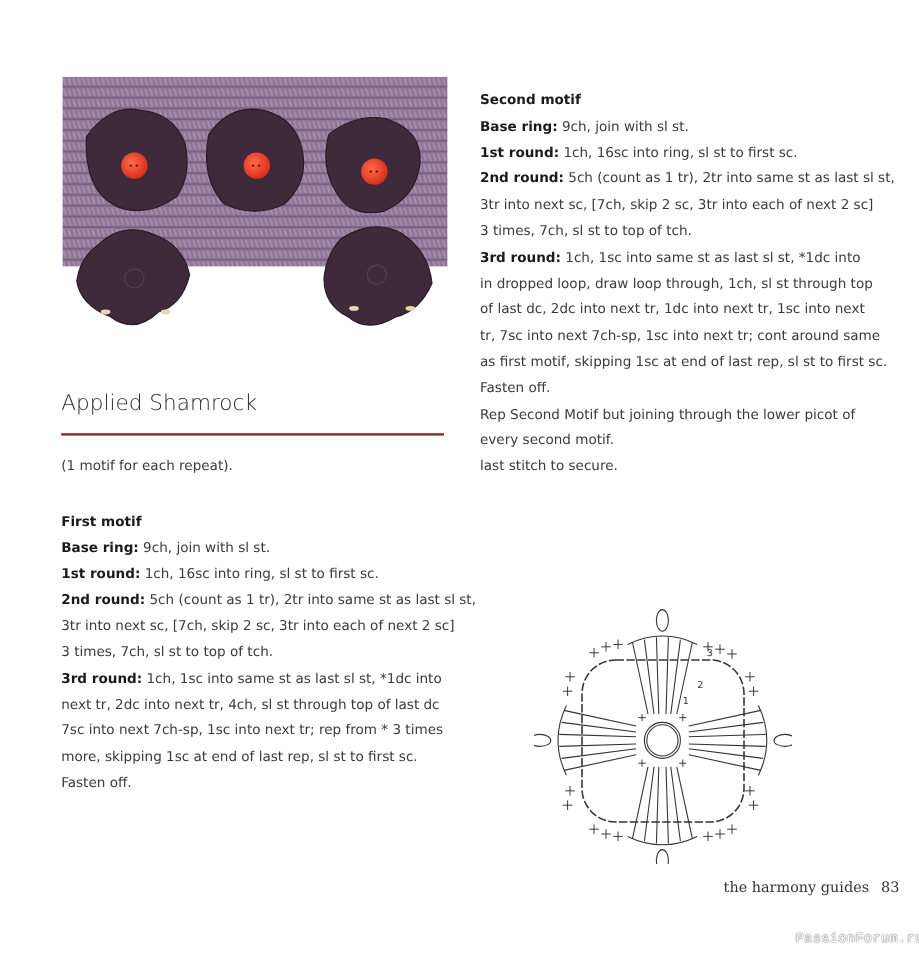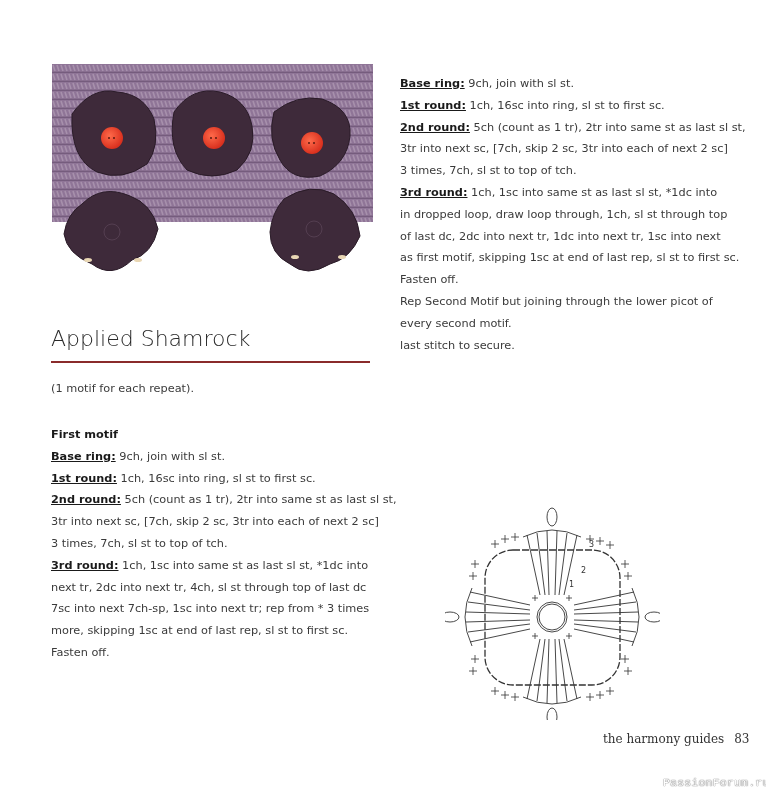--- a/index.html
+++ b/index.html
@@ -9,29 +9,29 @@
     font-family:"DejaVu Sans", sans-serif;
     color:#3a3a3a;
   }
   .photo {
     position:absolute; left:52px; top:64px; width:321px; height:220px;
   }
   .photo svg { display:block; }
   .title {
     position:absolute; left:51px; top:326px;
     font-family:"DejaVu Sans", sans-serif; font-weight:300;
-    font-size:22px; color:#2a2a2a; letter-spacing:0px; margin:0;
+    font-size:18px; color:#2a2a2a; letter-spacing:0px; margin:0;
   }
   .rule {
     position:absolute; left:51px; top:361px; width:319px; height:2px;
     background:#8a2b2b;
   }
   .col { position:absolute; font-size:11.3px; line-height:21.8px; }
   .col p { margin:0; white-space:nowrap; }
-  .col .b { font-weight:bold; color:#1a1a1a;text-decoration:underline; }
+  .col .b { font-weight:bold; color:#1a1a1a; }
   .col .h { font-weight:bold; color:#1a1a1a; }
   .intro { position:absolute; left:51px; top:379px; font-size:11.3px; line-height:20px; margin:0;text-align:right; }
   .left-col { left:51px; top:424px; }
   .right-col { left:400px; top:73px; }
   .diagram { position:absolute; left:445px; top:505px; width:215px; height:215px; }
   .footer {
     position:absolute; left:603px; top:732px;
     font-family:"DejaVu Serif", serif; font-size:12px; color:#333;
   }
   .footer .pg { margin-left:10px; }
@@ -107,28 +107,30 @@
   <p><span>3tr into next sc, [7ch, skip 2 sc, 3tr into each of next 2 sc]</span></p>
   <p><span>3 times, 7ch, sl st to top of tch.</span></p>
   <p><span class="b">3rd round:</span><span> 1ch, 1sc into same st as last sl st, *1dc into</span></p>
   <p><span>next tr, 2dc into next tr, 4ch, sl st through top of last dc</span></p>
   <p><span>7sc into next 7ch-sp, 1sc into next tr; rep from * 3 times</span></p>
   <p><span>more, skipping 1sc at end of last rep, sl st to first sc.</span></p>
   <p><span>Fasten off.</span></p>
 </div>
 
 <div class="col right-col">
+  <p class="h">Second motif</p>
   <p><span class="b">Base ring:</span><span> 9ch, join with sl st.</span></p>
   <p><span class="b">1st round:</span><span> 1ch, 16sc into ring, sl st to first sc.</span></p>
   <p><span class="b">2nd round:</span><span> 5ch (count as 1 tr), 2tr into same st as last sl st,</span></p>
   <p><span>3tr into next sc, [7ch, skip 2 sc, 3tr into each of next 2 sc]</span></p>
   <p><span>3 times, 7ch, sl st to top of tch.</span></p>
   <p><span class="b">3rd round:</span><span> 1ch, 1sc into same st as last sl st, *1dc into</span></p>
   <p><span>in dropped loop, draw loop through, 1ch, sl st through top</span></p>
   <p><span>of last dc, 2dc into next tr, 1dc into next tr, 1sc into next</span></p>
+  <p><span>tr, 7sc into next 7ch-sp, 1sc into next tr; cont around same</span></p>
   <p><span>as first motif, skipping 1sc at end of last rep, sl st to first sc.</span></p>
   <p><span>Fasten off.</span></p>
   <p><span>Rep Second Motif but joining through the lower picot of</span></p>
   <p><span>every second motif.</span></p>
   <p><span>last stitch to secure.</span></p>
 </div>
 
 <div class="diagram">
   <svg width="215" height="215" viewBox="0 0 215 215" fill="none" stroke="#333" stroke-width="0.9">
 

